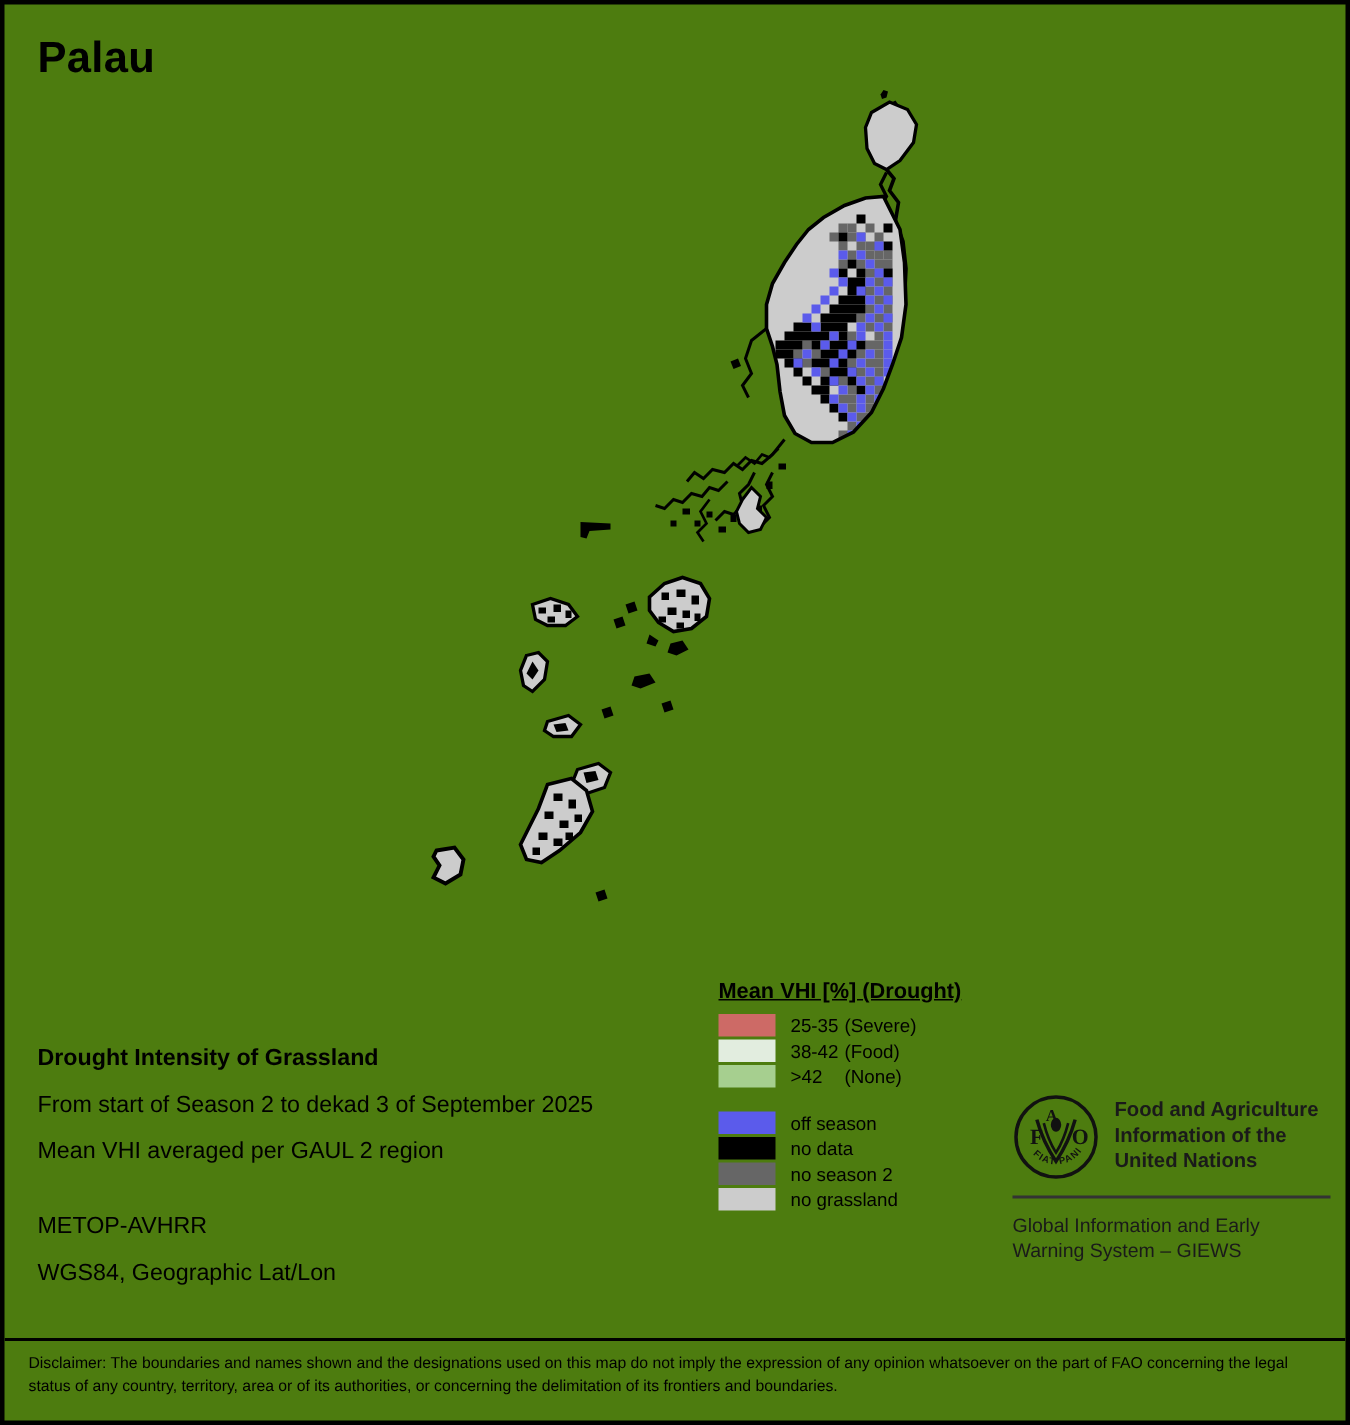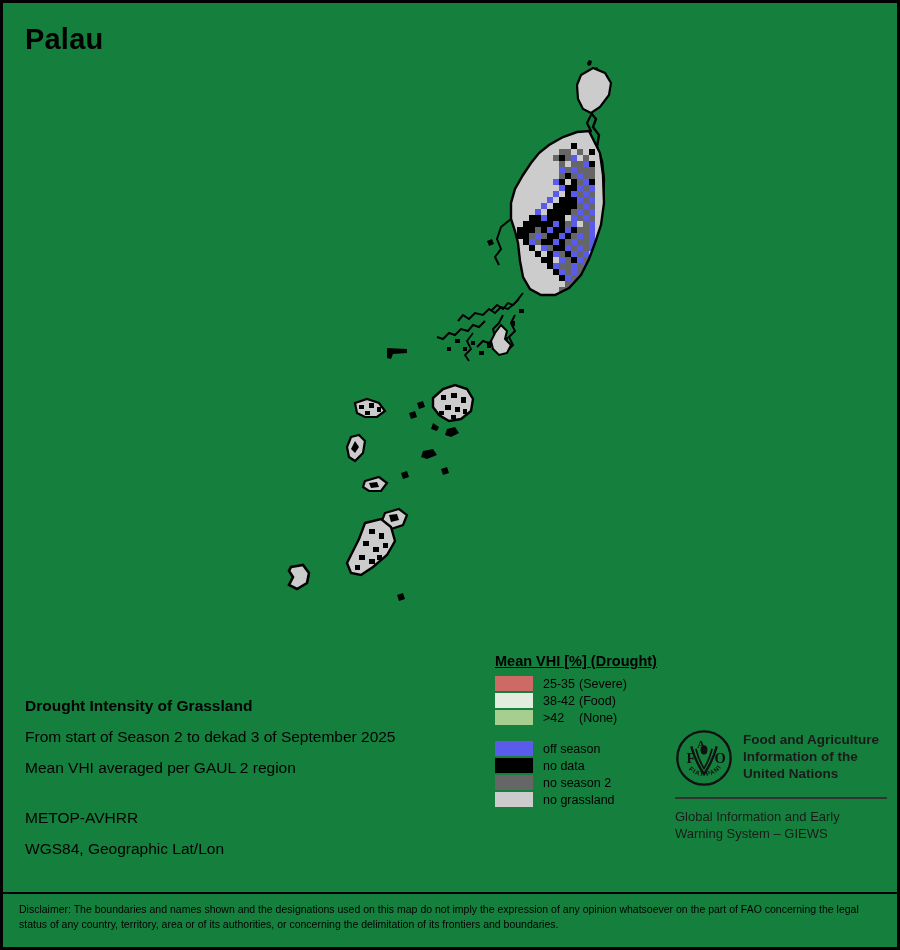--- a/index.html
+++ b/index.html
@@ -1,35 +1,35 @@
 <!DOCTYPE html>
 <html><head>
 <meta charset="utf-8">
 <style>
   html,body{margin:0;padding:0;background:#fff;}
   body{width:900px;height:950px;font-family:"Liberation Sans",sans-serif;}
   #page{position:relative;width:900px;height:950px;box-sizing:border-box;
-        border:3px solid #000;background:#15803d;overflow:hidden;}
+        border:3px solid #000;background:#4d7c0f;overflow:hidden;}
 
   
   #map-title{position:absolute;left:22px;top:20px;font-size:29px;font-weight:bold;
              letter-spacing:.2px;color:#000;}
 
   
   #map-canvas{position:absolute;left:0;top:0;width:900px;height:640px;}
   #map-canvas svg{display:block;}
 
   
   #desc-block{position:absolute;left:22px;top:655px;width:440px;margin-top:32px;}
   #desc-block .d-line{font-size:15.5px;color:#000;line-height:31px;white-space:nowrap;}
   #desc-block .d-line.bold{font-weight:bold;}
   #desc-block .spacer{height:19px;}
 
   
-  #legend{position:absolute;left:492px;top:650px;width:210px;}
+  #legend{position:absolute;left:476px;top:650px;width:210px;}
   #legend-title{font-size:14.5px;font-weight:bold;text-decoration:underline;
                 color:#000;margin-bottom:6px;white-space:nowrap;}
   .leg-row{display:flex;align-items:center;height:17px;margin-bottom:0px;}
   .leg-sw{width:38px;height:15px;flex:0 0 38px;margin-right:0;}
   .leg-txt{font-size:12.5px;color:#000;margin-left:10px;display:flex;white-space:nowrap;}
   .leg-range{display:inline-block;min-width:36px;}
   .leg-name{display:inline-block;}
   #legend .gap{height:14px;}
   .leg-row.simple .leg-txt{display:block;text-align:center;}
 

